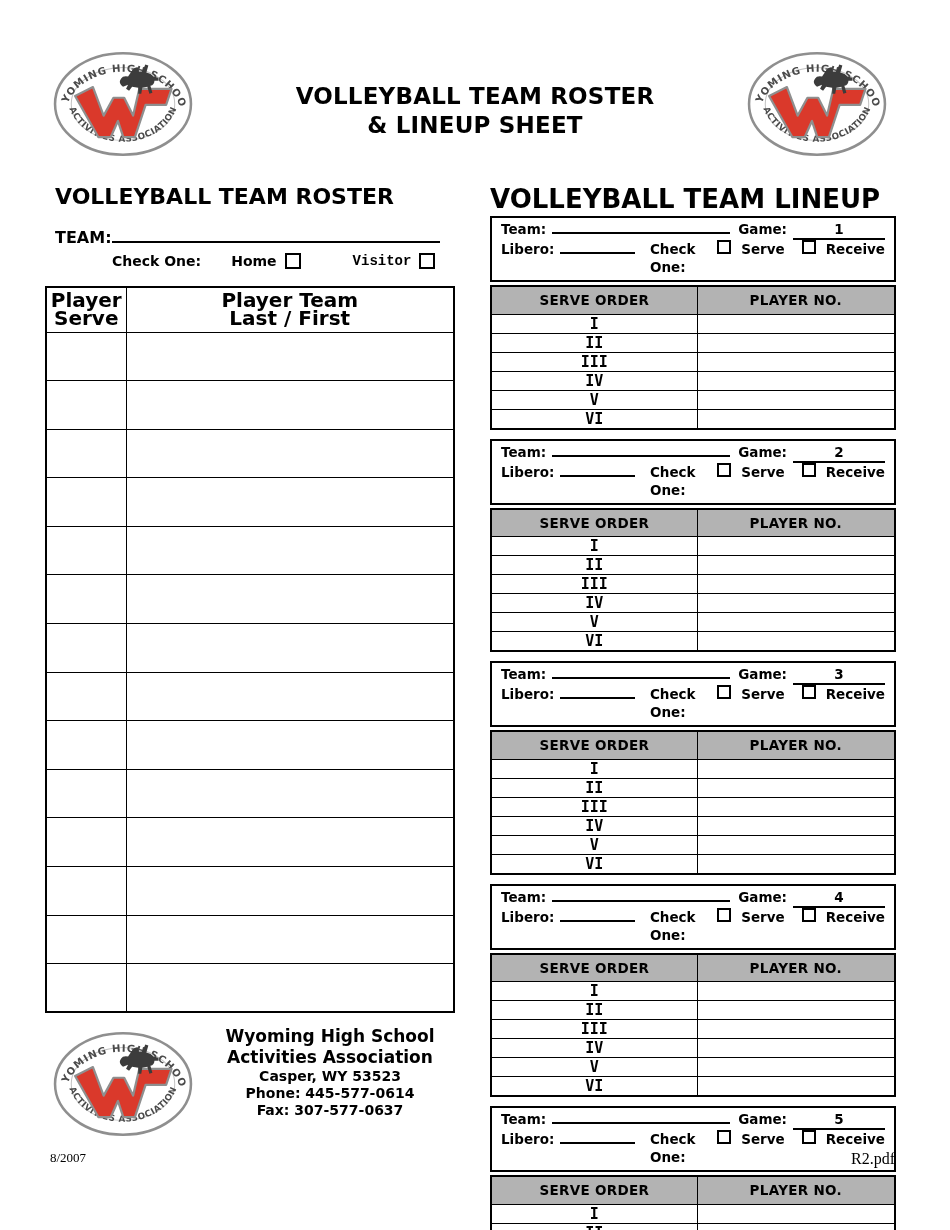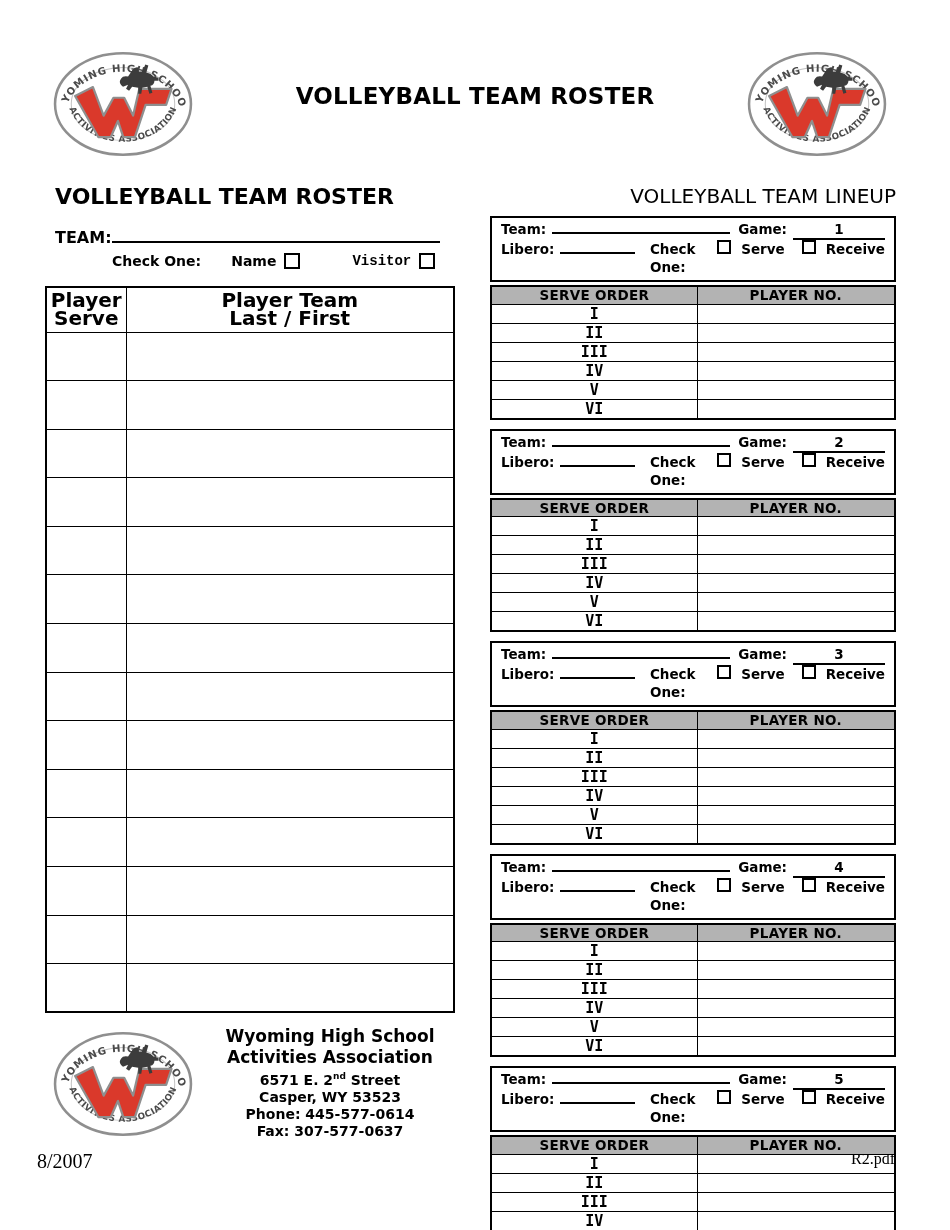--- a/index.html
+++ b/index.html
@@ -33,41 +33,41 @@
   .roster-table th, .roster-table td { border:1.5px solid #000; }
   .roster-table th { height:45px; font-size:20px; font-weight:bold; line-height:18px; vertical-align:top; padding-top:3px; }
   .roster-table col.c1 { width:80px; }
   .roster-table td { height:48.6px; }
   
   .address { position:absolute; left:196px; top:1026px; width:268px; text-align:center; font-weight:bold; }
   .address .big { font-size:17px; line-height:21px; }
   .address .small { font-size:14px; line-height:17px; }
   .address sup { font-size:9px; }
   
-  .footer-left  { position:absolute; left:37px;  top:1150px; font-family:"Liberation Serif","DejaVu Serif",serif; font-size:20px; }
+  .footer-left  { position:absolute; left:50px;  top:1150px; font-family:"Liberation Serif","DejaVu Serif",serif; font-size:13px; }
   .footer-right { position:absolute; right:55px; top:1150px; font-family:"Liberation Serif","DejaVu Serif",serif; font-size:16px; }
   
-  .lineup-heading { position:absolute; left:490px; top:184px; width:406px; text-align:right;
-    font-size:20px; font-weight:normal; }
+  .lineup-heading { position:absolute; left:490px; top:184px; width:406px; text-align:left;
+    font-size:26px; font-weight:bold; }
   .lineup-blocks { position:absolute; left:490px; top:216px; width:406px; }
   .lineup-block { margin-bottom:9px; }
   .team-box { border:2px solid #000; padding:2px 9px 4px 9px; font-size:13.5px; font-weight:bold; }
   .team-row, .libero-row { display:flex; align-items:baseline; line-height:18px; }
   .libero-row { }
   .blank { display:inline-block; border-bottom:2px solid #000; height:13px; }
   .team-blank { flex:1 1 auto; margin:0 8px 0 6px; }
   .game-blank { width:92px; margin-left:6px; text-align:center; height:auto; font-weight:bold; }
   .libero-blank { width:118px; margin-left:6px; }
   .libero-row .check-one { margin-left:15px; }
   .libero-row .cb-sm { margin-left:13px; }
   .libero-row .cb-lbl { margin-left:10px; }
   .libero-row .cb-sm.second { margin-left:17px; }
   .lineup-table { width:100%; margin-top:3px; border-collapse:collapse; border:2.2px solid #000; table-layout:fixed; }
   .lineup-table th, .lineup-table td { border:1.4px solid #000; }
-  .lineup-table th { height:18px; font-size:13.5px; font-weight:bold; letter-spacing:0.3px; }
+  .lineup-table th { height:28px; font-size:13.5px; font-weight:bold; letter-spacing:0.3px; }
   .lineup-table col.c1 { width:51%; }
   .lineup-table td { height:18.5px; }
   .serve-cell { text-align:center; font-family:"DejaVu Sans Mono",monospace; font-weight:bold; font-size:15px; }
 </style>
 </head>
 <body>
 
 <div class="page">
 
   <div class="logo logo-tl"><svg viewBox="0 0 140 104" width="100%" height="100%">
@@ -114,31 +114,32 @@
         <g transform="translate(21,30) scale(0.88)">
           <path d="M2,16 L22,6 L34,38 L45,18 L57,18 L67,38 L74,8 L110,8 L104,26 L81,26 L69,62 L56,62 L50,44 L42,62 L28,62 Z" fill="#da392b" stroke="#8f8f8f" stroke-width="2.5" stroke-linejoin="round"></path>
         </g>
         <g transform="translate(64,13)" fill="#3c3c3c">
           <path d="M6,22 q-5,-4 -2,-8 q2,-3 7,-2 l4,-6 q3,-4 6,-3 l0,4 4,0 3,-7 3,1 -2,7 q5,1 7,4 l5,1 0,3 -4,0 q0,4 -4,5 l2,7 -3,1 -2,-7 -5,1 -1,6 -3,0 0,-6 -6,-1 -3,4 -3,-2 2,-4 z"></path>
         </g>
       </svg></div>
 
   <div class="doc-title">
     <div>VOLLEYBALL TEAM ROSTER</div>
+    <div>&amp; LINEUP SHEET</div>
   </div>
 
   <div class="roster-heading">VOLLEYBALL TEAM ROSTER</div>
 
   <div class="team-line">
     <span>TEAM:</span><span class="blank"></span>
   </div>
 
   <div class="check-line">
     <span>Check One:</span>
-    <span class="lbl-home">Name</span>
+    <span class="lbl-home">Home</span>
     <span class="cb"></span>
     <span class="lbl-visitor">Visitor</span>
     <span class="cb"></span>
   </div>
 
   <table class="roster-table">
     <colgroup>
         <col class="c1">
         <col>
       </colgroup>
@@ -210,21 +211,20 @@
         <tr>
           <td></td>
           <td></td>
         </tr>
       </tbody>
   </table>
 
   <div class="address">
     <div class="big">Wyoming High School</div>
     <div class="big">Activities Association</div>
-    <div class="small"><span>6571 E. 2</span><sup>nd</sup><span> Street</span></div>
     <div class="small">Casper, WY 53523</div>
     <div class="small">Phone: 445-577-0614</div>
     <div class="small">Fax: 307-577-0637</div>
   </div>
 
   <div class="footer-left">8/2007</div>
   <div class="footer-right">R2.pdf</div>
 
   <div class="lineup-heading">VOLLEYBALL TEAM LINEUP</div>
   <div class="lineup-blocks">

